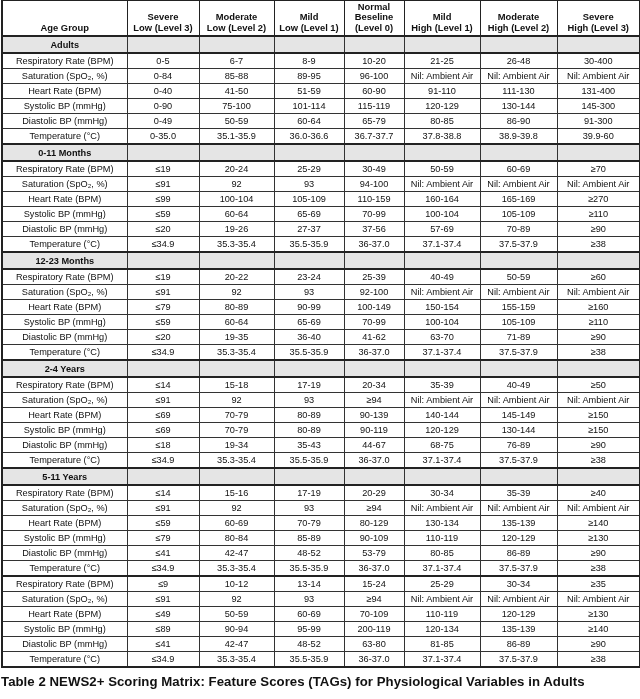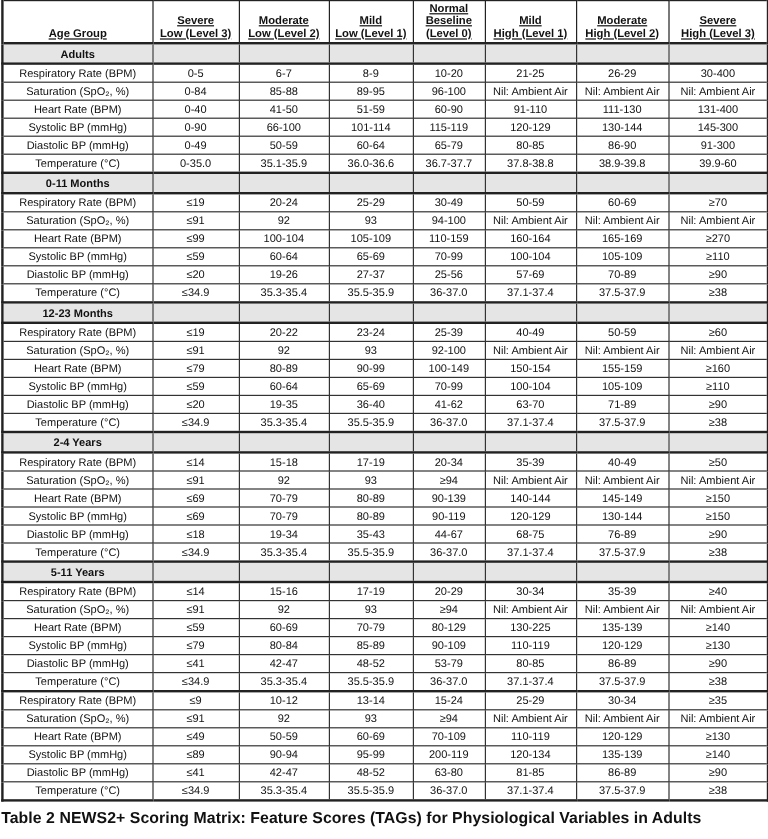--- a/index.html
+++ b/index.html
@@ -41,21 +41,20 @@
       overflow: hidden;
     }
     table.matrix thead th {
       font-weight: bold;
       font-size: 9.4px;
       line-height: 10.4px;
       height: 32px;
       vertical-align: bottom;
       padding-bottom: 2px;
       border: 1.5px solid #222;
-      text-decoration: underline;
     }
     tr.section td {
       background: #e5e5e5;
       font-weight: bold;
       height: 15px;
       line-height: 14px;
       border-top: 2px solid #222;
       border-bottom: 2px solid #222;
     }
     tr.data td {
@@ -155,21 +154,21 @@
           <td></td>
           <td></td>
         </tr>
         <tr class="data">
           <td class="label">Respiratory Rate (BPM)</td>
           <td>0-5</td>
           <td>6-7</td>
           <td>8-9</td>
           <td>10-20</td>
           <td>21-25</td>
-          <td>26-29</td>
+          <td>26-48</td>
           <td>30-400</td>
         </tr>
         <tr class="data">
           <td class="label">Saturation (SpO₂, %)</td>
           <td>0-84</td>
           <td>85-88</td>
           <td>89-95</td>
           <td>96-100</td>
           <td>Nil: Ambient Air</td>
           <td>Nil: Ambient Air</td>
@@ -181,21 +180,21 @@
           <td>41-50</td>
           <td>51-59</td>
           <td>60-90</td>
           <td>91-110</td>
           <td>111-130</td>
           <td>131-400</td>
         </tr>
         <tr class="data">
           <td class="label">Systolic BP (mmHg)</td>
           <td>0-90</td>
-          <td>66-100</td>
+          <td>75-100</td>
           <td>101-114</td>
           <td>115-119</td>
           <td>120-129</td>
           <td>130-144</td>
           <td>145-300</td>
         </tr>
         <tr class="data">
           <td class="label">Diastolic BP (mmHg)</td>
           <td>0-49</td>
           <td>50-59</td>
@@ -263,21 +262,21 @@
           <td>70-99</td>
           <td>100-104</td>
           <td>105-109</td>
           <td>≥110</td>
         </tr>
         <tr class="data">
           <td class="label">Diastolic BP (mmHg)</td>
           <td>≤20</td>
           <td>19-26</td>
           <td>27-37</td>
-          <td>25-56</td>
+          <td>37-56</td>
           <td>57-69</td>
           <td>70-89</td>
           <td>≥90</td>
         </tr>
         <tr class="data last">
           <td class="label">Temperature (°C)</td>
           <td>≤34.9</td>
           <td>35.3-35.4</td>
           <td>35.5-35.9</td>
           <td>36-37.0</td>
@@ -454,21 +453,21 @@
           <td>Nil: Ambient Air</td>
           <td>Nil: Ambient Air</td>
           <td>Nil: Ambient Air</td>
         </tr>
         <tr class="data">
           <td class="label">Heart Rate (BPM)</td>
           <td>≤59</td>
           <td>60-69</td>
           <td>70-79</td>
           <td>80-129</td>
-          <td>130-225</td>
+          <td>130-134</td>
           <td>135-139</td>
           <td>≥140</td>
         </tr>
         <tr class="data">
           <td class="label">Systolic BP (mmHg)</td>
           <td>≤79</td>
           <td>80-84</td>
           <td>85-89</td>
           <td>90-109</td>
           <td>110-119</td>

